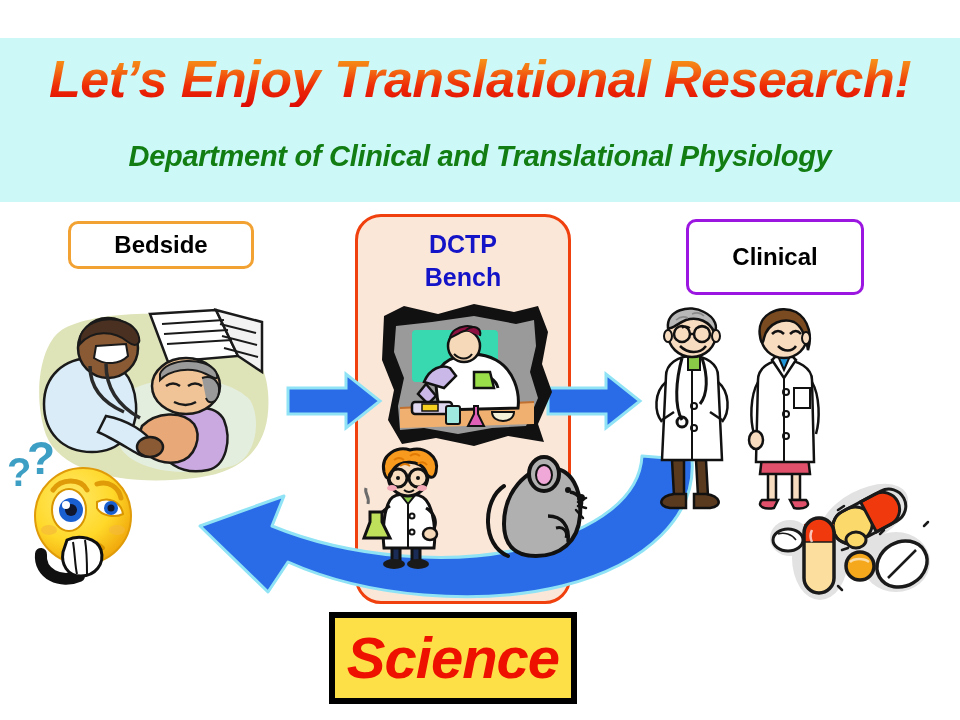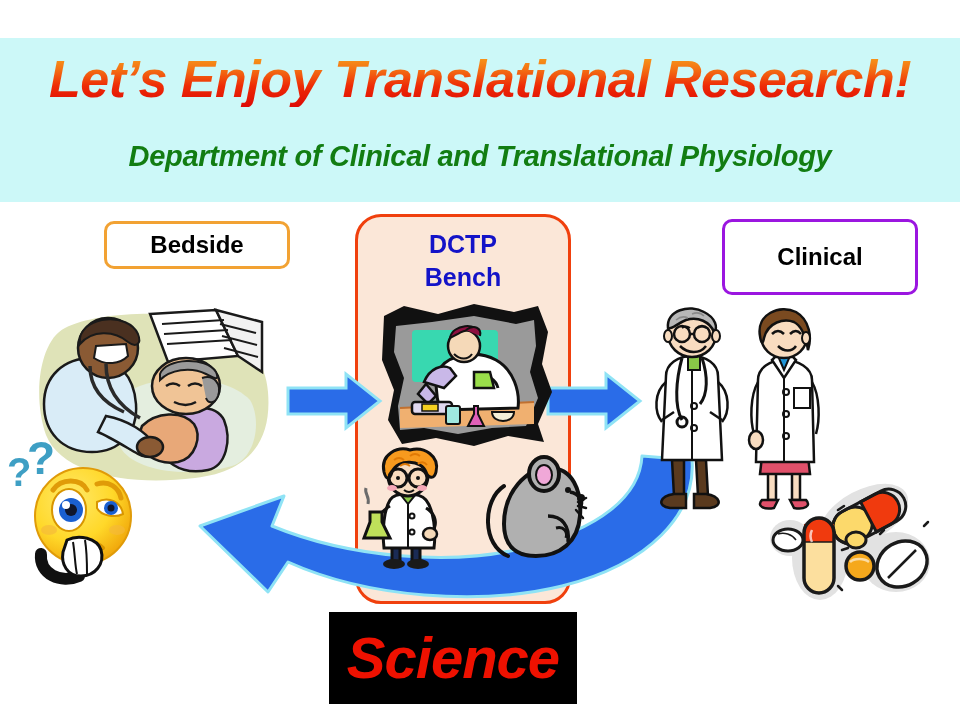--- a/index.html
+++ b/index.html
@@ -67,31 +67,30 @@
     border-radius: 10px;
     box-sizing: border-box;
     text-align: center;
     font-weight: bold;
     color: #000000;
     display: flex;
     flex-direction: column;
     align-items: center;
     justify-content: center;
     line-height: 1.15;
-    margin-left: 36px;
   }
   #bedside-box {
     left: 68px; top: 221px;
     width: 186px; height: 48px;
     border: 3px solid #f2a233;
     font-size: 24px;
   }
   #clinical-box {
     left: 686px; top: 219px;
-    width: 196px; height: 76px;
+    width: 178px; height: 76px;
     border: 3px solid #9b16e0;
     font-size: 24px;
   }
 
   
   #bench-panel {
     position: absolute;
     left: 355px; top: 214px;
     width: 216px; height: 390px;
     background: #fbe7d8;
@@ -108,21 +107,21 @@
     font-weight: bold;
     color: #1313c8;
     line-height: 1.32;
   }
 
   
   #science-box {
     position: absolute;
     left: 329px; top: 612px;
     width: 248px; height: 92px;
-    background: #000000;
+    background: #fde047;
     border: 6px solid #000000;
     box-sizing: border-box;
     display: flex;
     align-items: center;
     justify-content: center;
   }
   #science-text {
     font-size: 58px;
     font-weight: bold;
     font-style: italic;

